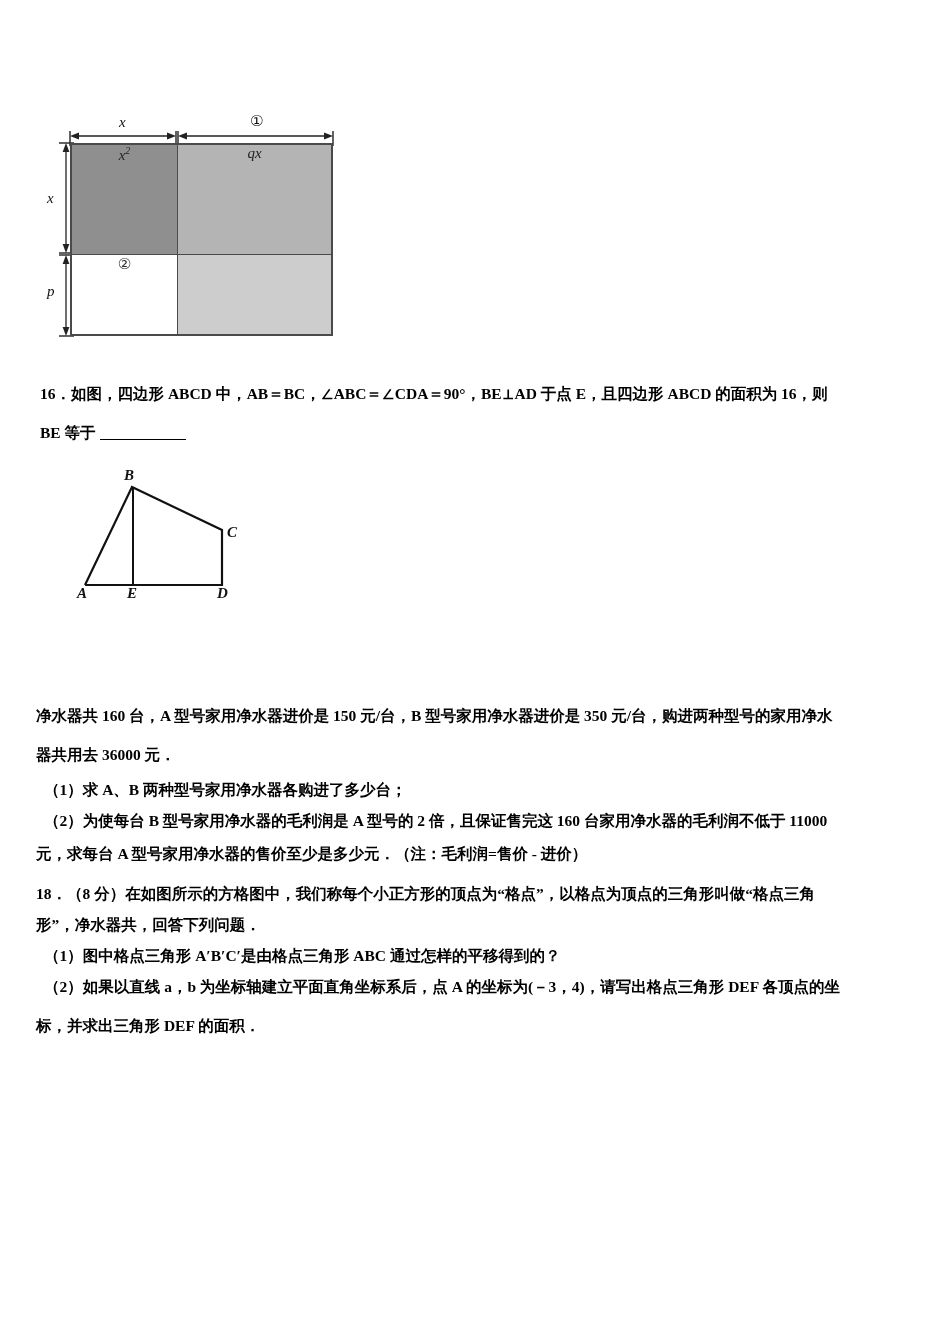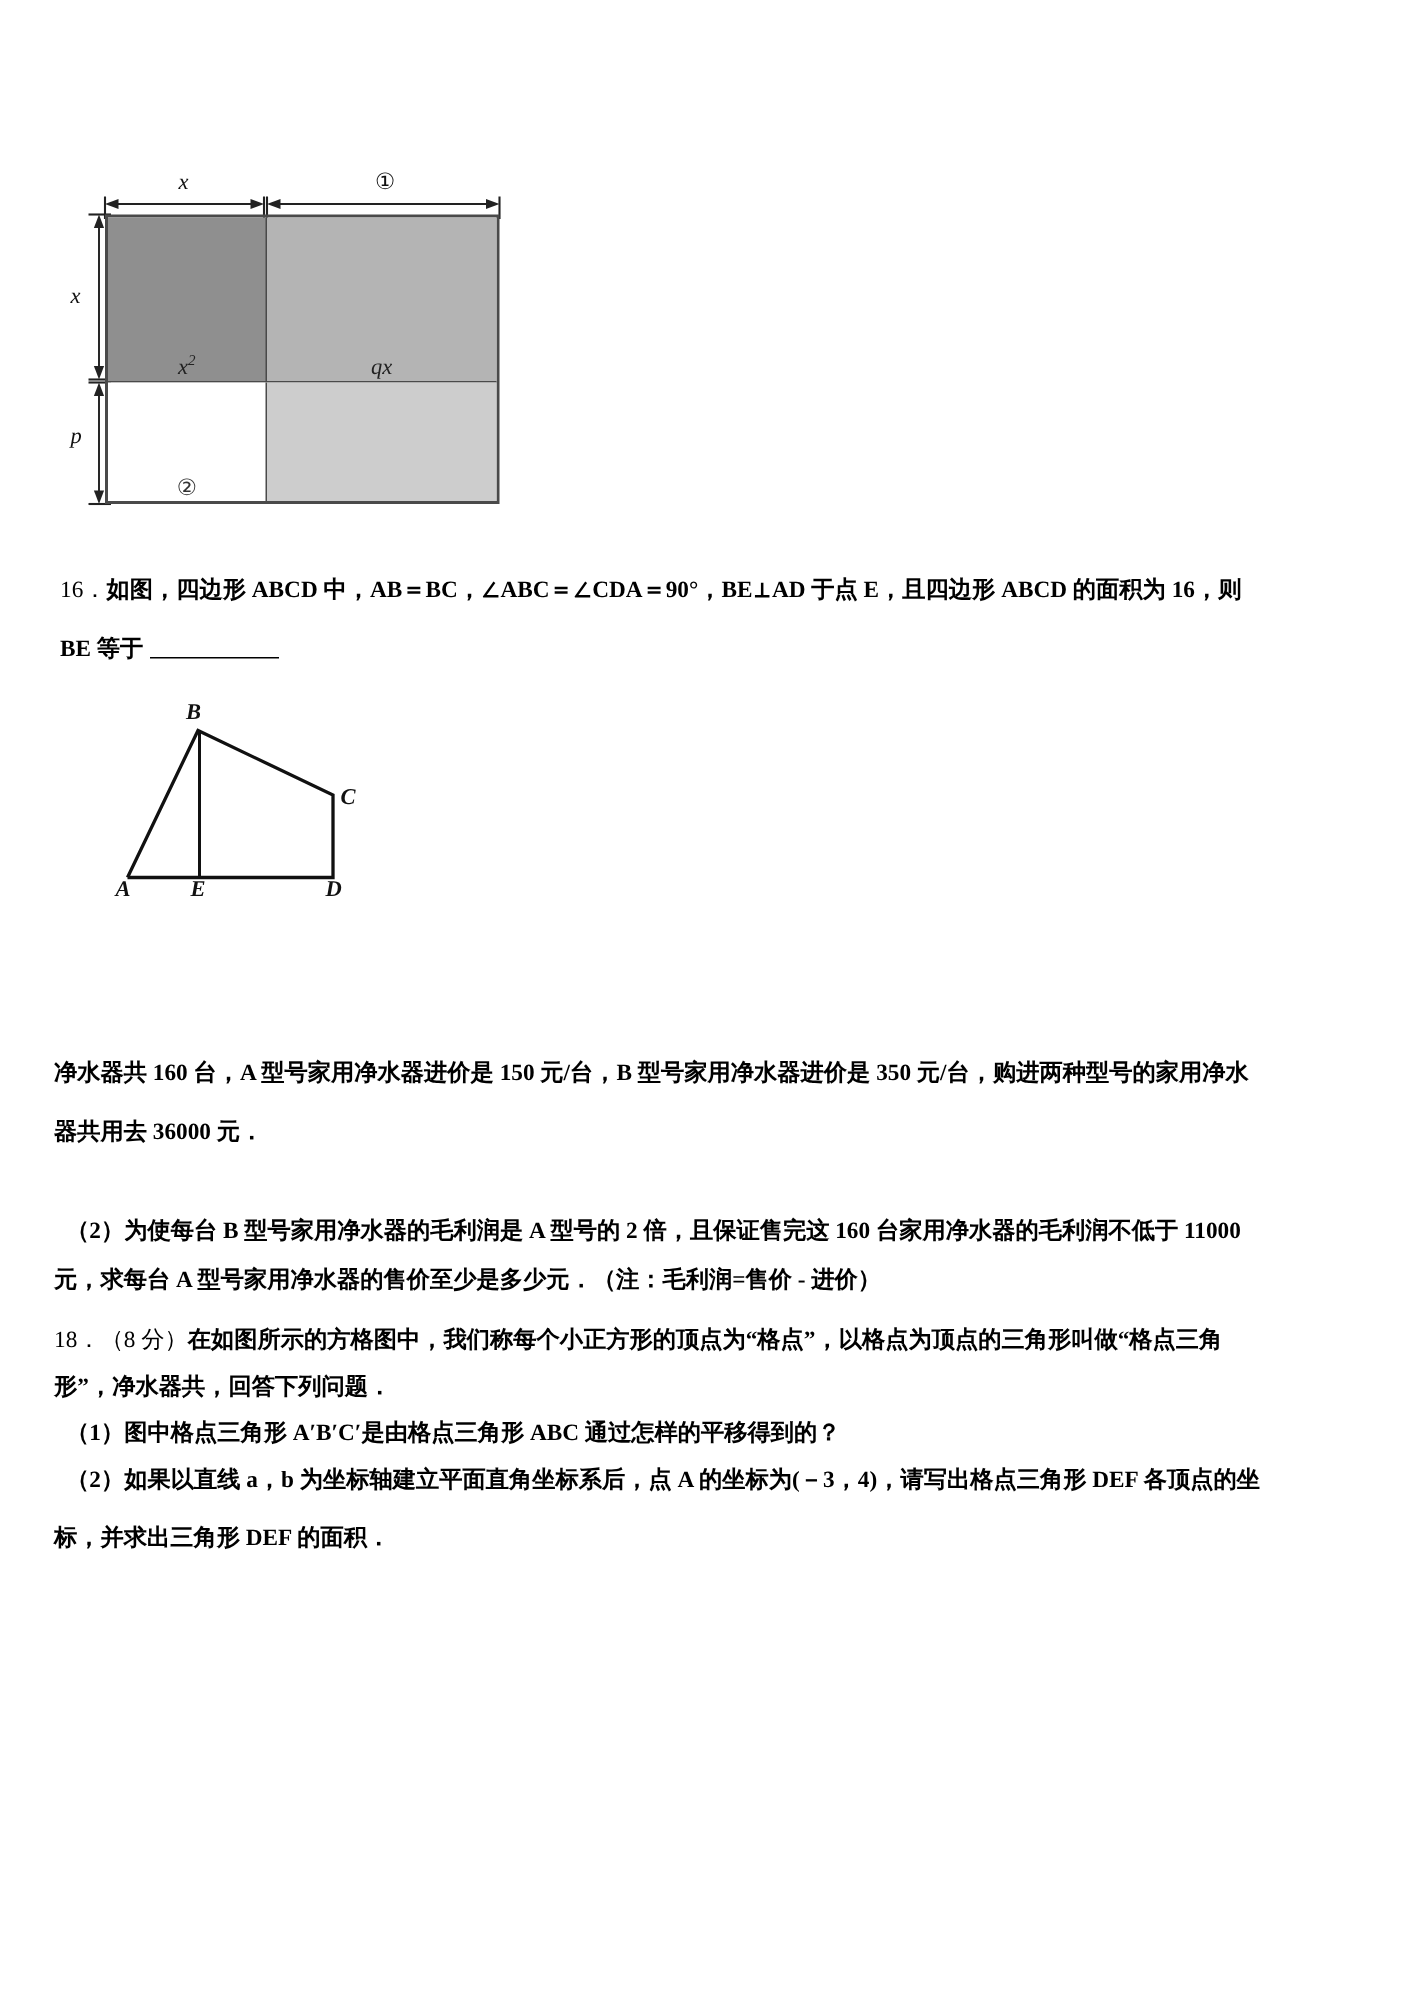--- a/index.html
+++ b/index.html
@@ -12,21 +12,21 @@
     overflow:hidden;
   }
   .page { position:relative; width:950px; height:1344px; }
 
   
   #fig-area { position:absolute; left:0; top:0; width:420px; height:360px; }
 
   .rect-box { position:absolute; left:70px; top:143px; width:263px; height:193px;
               border:2px solid #4a4a4a; box-sizing:border-box; }
   .quad { position:absolute; box-sizing:border-box; display:flex;
-          align-items:flex-end; justify-content:center; }
+          align-items:flex-start; justify-content:center; }
   .q-tl { left:0; top:0; width:106px; height:110px; background:#8f8f8f;
           border-right:1.5px solid #4a4a4a; border-bottom:1.5px solid #4a4a4a; }
   .q-tr { left:106px; top:0; right:0; height:110px; background:#b4b4b4;
           border-bottom:1.5px solid #4a4a4a; }
   .q-bl { left:0; top:110px; width:106px; bottom:0; background:#ffffff;
           border-right:1.5px solid #4a4a4a; }
   .q-br { left:106px; top:110px; right:0; bottom:0; background:#cdcdcd; }
 
   .qlabel { font-family:"Liberation Serif", serif; font-style:italic;
             font-size:15px; color:#222; }
@@ -39,21 +39,21 @@
                font-style:italic; font-size:15px; color:#111;
                background:#fff; padding:0 3px; }
   .dim-label.plain { font-style:normal; font-family:"DejaVu Sans", sans-serif; }
 
   
   .q-text { position:absolute; font-family:"Liberation Serif", serif;
             font-size:15.5px; color:#000; line-height:1.15;
             white-space:nowrap; font-weight:bold; }
   .sec-head { position:absolute; font-family:"Liberation Serif", serif;
               font-size:15.5px; font-weight:bold; white-space:nowrap; }
-  .num-lead { font-weight:normal; }
+  .num-lead { font-weight:bold; }
   .blank-line { display:inline-block; width:86px; border-bottom:1.6px solid #000;
                 vertical-align:-2px; margin-left:4px; }
 
   
   #fig-tri { position:absolute; left:55px; top:462px; width:230px; height:150px; }
   .vlabel { position:absolute; font-family:"Liberation Serif", serif;
             font-style:italic; font-weight:bold; font-size:15px; color:#111; }
 </style>
 </head>
 <body>
@@ -126,20 +126,21 @@
     <div class="vlabel" style="left:22px; top:123px;">A</div>
     <div class="vlabel" style="left:69px; top:5px;">B</div>
     <div class="vlabel" style="left:172px; top:62px;">C</div>
     <div class="vlabel" style="left:162px; top:123px;">D</div>
     <div class="vlabel" style="left:72px; top:123px;">E</div>
   </div>
 
 
   <div class="q-text" style="left:36px; top:707px;">净水器共 160 台，A 型号家用净水器进价是 150 元/台，B 型号家用净水器进价是 350 元/台，购进两种型号的家用净水</div>
   <div class="q-text" style="left:36px; top:746px;">器共用去 36000 元．</div>
+  <div class="q-text" style="left:44px; top:781px;">（1）求 A、B 两种型号家用净水器各购进了多少台；</div>
   <div class="q-text" style="left:44px; top:812px;">（2）为使每台 B 型号家用净水器的毛利润是 A 型号的 2 倍，且保证售完这 160 台家用净水器的毛利润不低于 11000</div>
   <div class="q-text" style="left:36px; top:845px;">元，求每台 A 型号家用净水器的售价至少是多少元．（注：毛利润=售价 - 进价）</div>
 
   <div class="q-text" style="left:36px; top:885px;">
     <span class="num-lead">18．</span><span class="num-lead">（8 分）</span><span>在如图所示的方格图中，我们称每个小正方形的顶点为“格点”，以格点为顶点的三角形叫做“格点三角</span>
   </div>
   <div class="q-text" style="left:36px; top:916px;">形”，净水器共，回答下列问题．</div>
   <div class="q-text" style="left:44px; top:947px;">（1）图中格点三角形 A′B′C′是由格点三角形 ABC 通过怎样的平移得到的？</div>
   <div class="q-text" style="left:44px; top:978px;">（2）如果以直线 a，b 为坐标轴建立平面直角坐标系后，点 A 的坐标为(－3，4)，请写出格点三角形 DEF 各顶点的坐</div>
   <div class="q-text" style="left:36px; top:1017px;">标，并求出三角形 DEF 的面积．</div>

